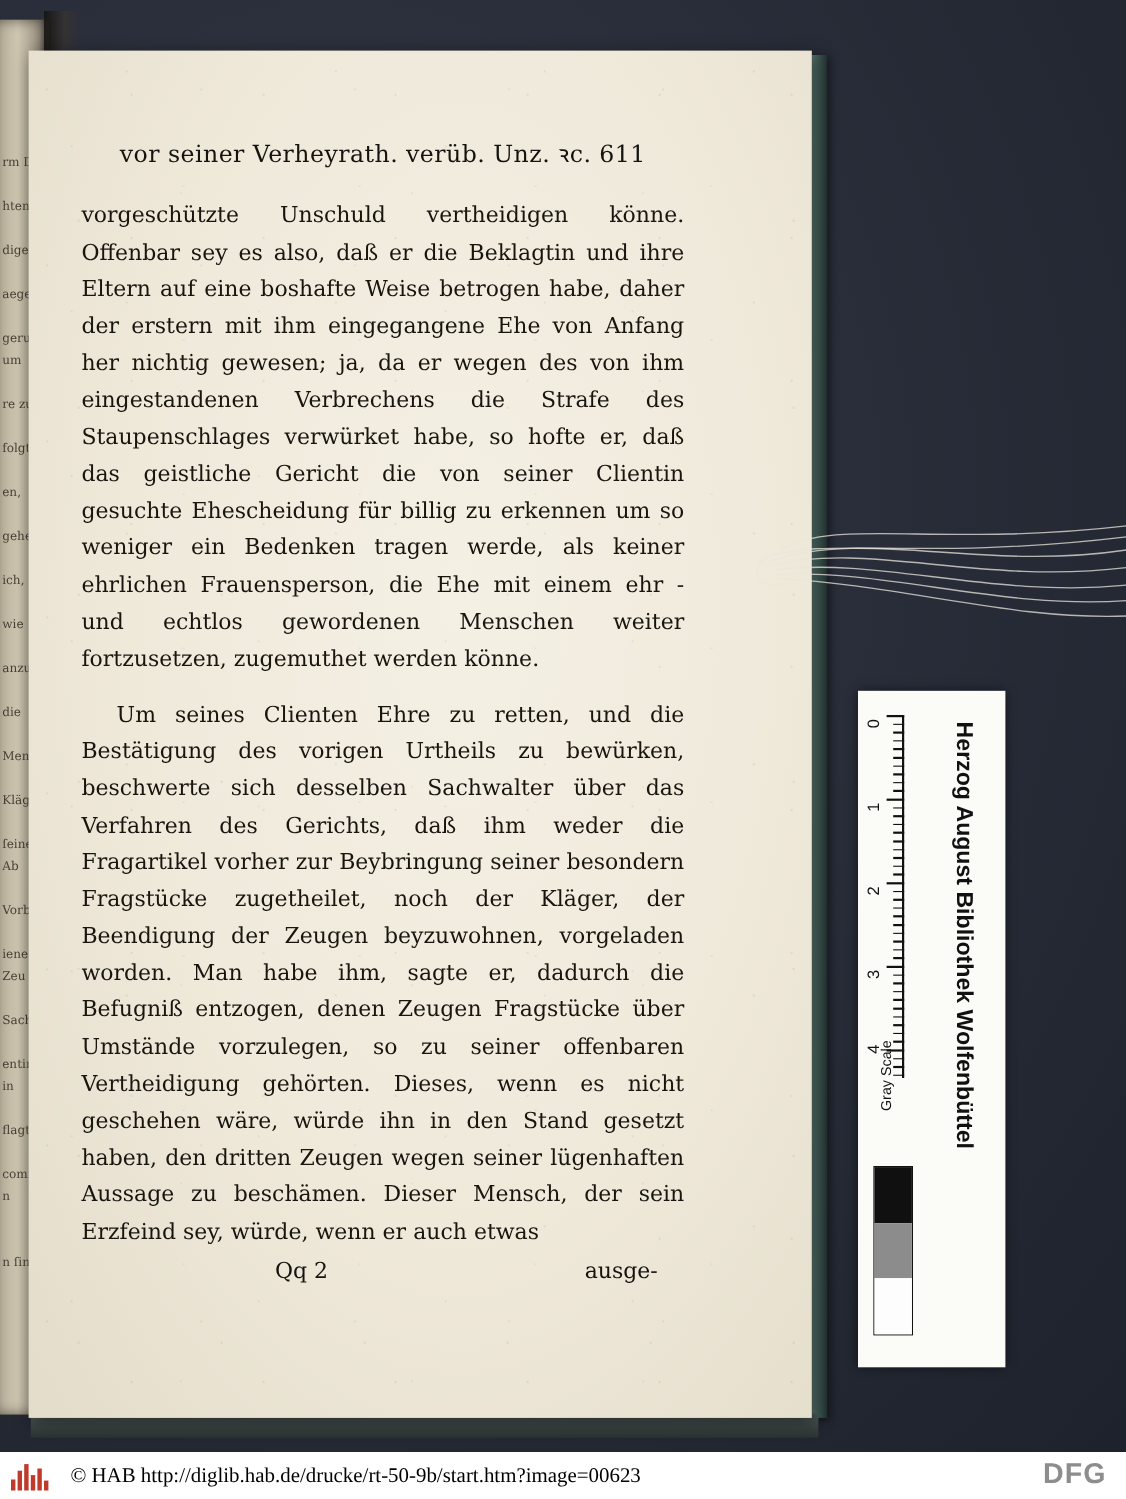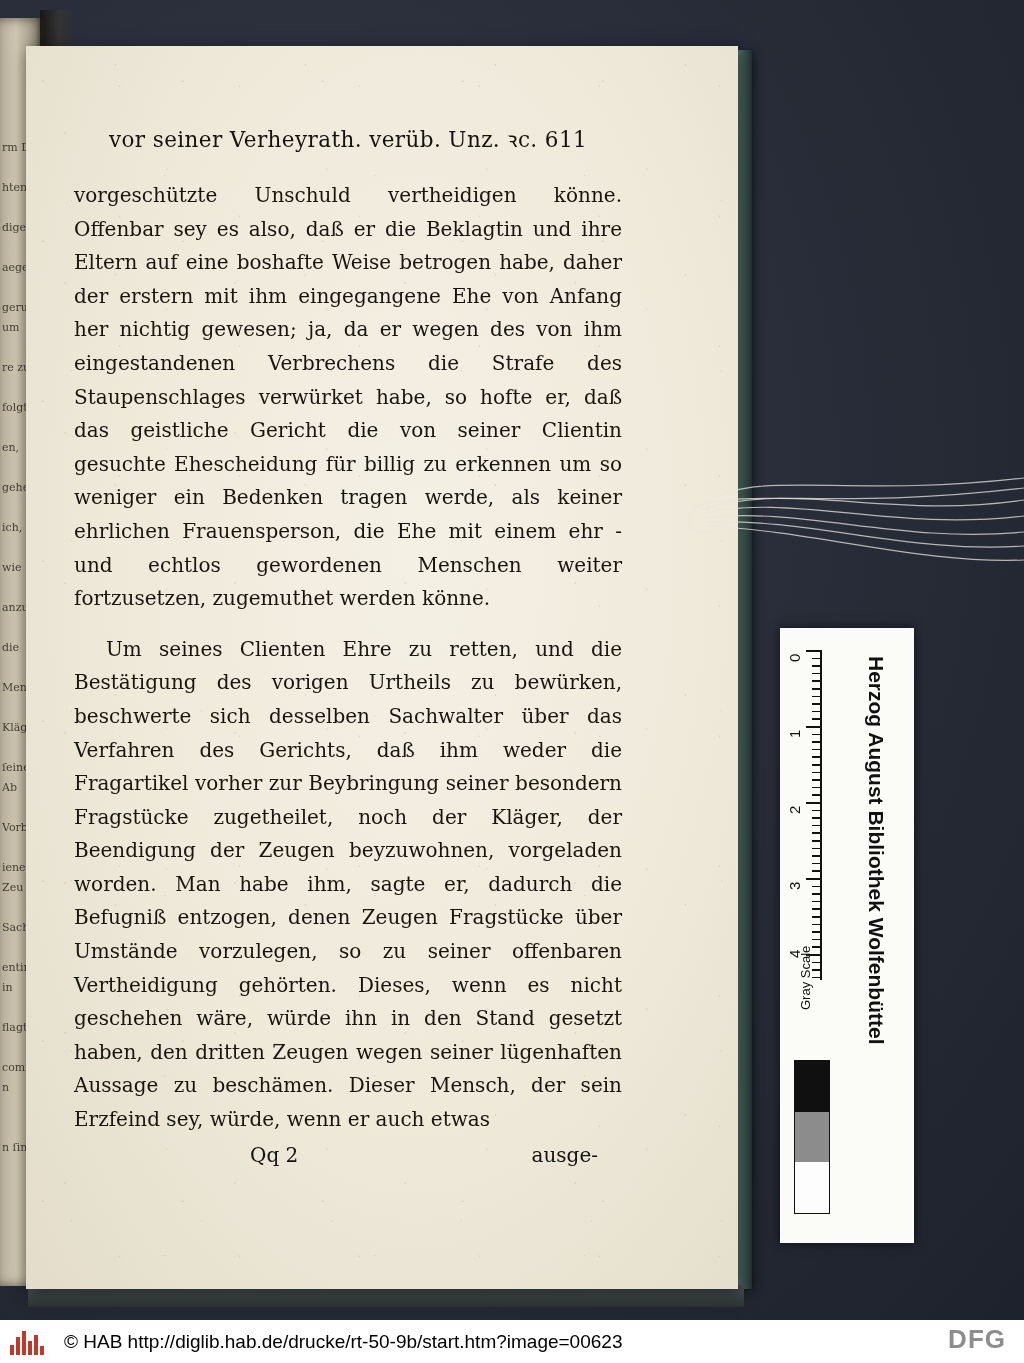--- a/index.html
+++ b/index.html
@@ -222,21 +222,21 @@
     align-items: center;
   }
   .hab-logo {
     width: 40px; height: 26px;
     margin-left: 10px;
     display: flex; align-items: flex-end; gap: 2px;
   }
   .hab-bar { width: 4px; background: #c0392b; }
   .footer-text {
     margin-left: 14px;
-    font-family: Liberation Sans, sans-serif;
+    font-family: Liberation Serif, serif;
     font-size: 19px;
     color: #000;
     white-space: nowrap;
   }
   .dfg {
     position: absolute;
     right: 18px; top: 4px;
     font-family: "Liberation Sans", sans-serif;
     font-size: 26px;
     font-weight: bold;

